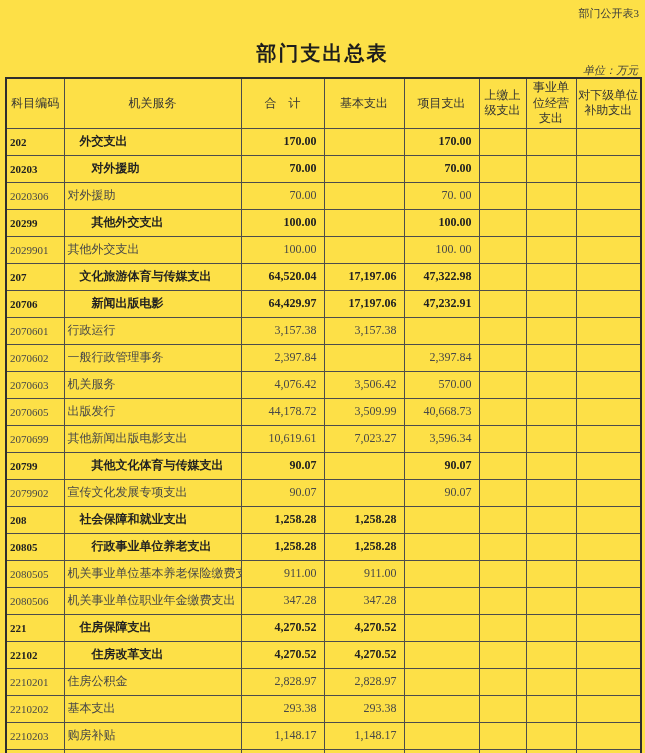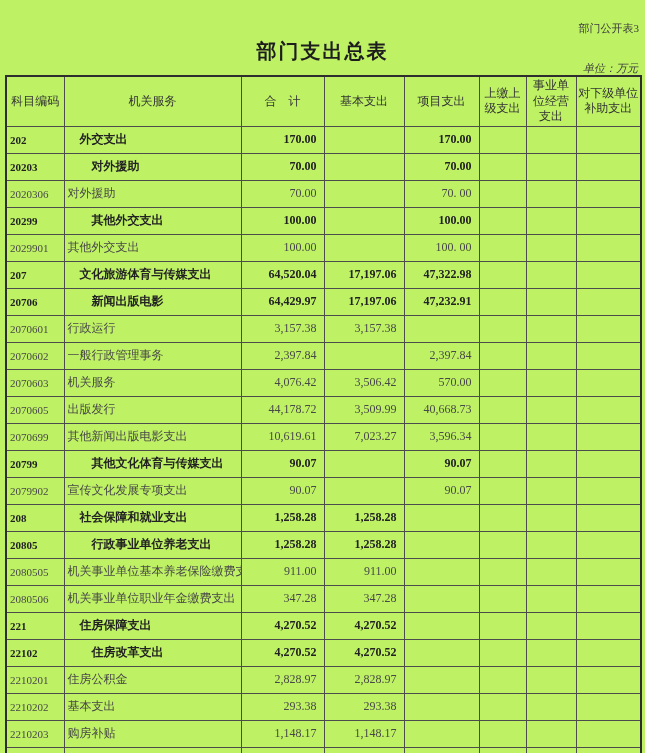--- a/index.html
+++ b/index.html
@@ -1,41 +1,41 @@
 <!DOCTYPE html>
 <html><head>
 <meta charset="utf-8">
 <style>
   * { margin: 0; padding: 0; box-sizing: border-box; }
   html, body { background: #e9e9e9; }
   .page {
     width: 645px;
     height: 753px;
-    background: #bef264;
+    background: #fde047;
     position: relative;
     font-family: "Liberation Serif", serif;
     color: #2b2b2b;
     overflow: hidden;
-    padding-top: 21px;
+    padding-top: 6px;
   }
   .corner {
     text-align: right;
     padding-right: 6px;
     font-size: 11px;
     color: #3c3c3c;
     height: 15px;
     line-height: 15px;
   }
   .title {
     text-align: center;
     font-size: 20px;
     font-weight: bold;
     letter-spacing: 2px;
     color: #1d1d1d;
-    margin-top: 3px;
+    margin-top: 20px;
     height: 24px;
     line-height: 24px;
   }
   .unit {
     text-align: right;
     padding-right: 7px;
     font-size: 11px;
     color: #3c3c3c;
     height: 14px;
     line-height: 14px;

